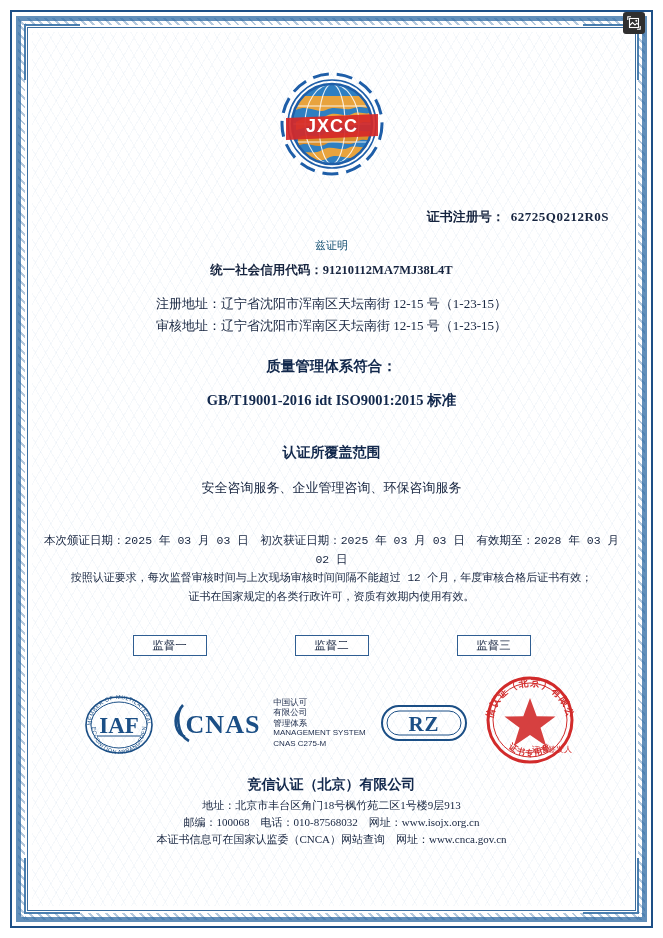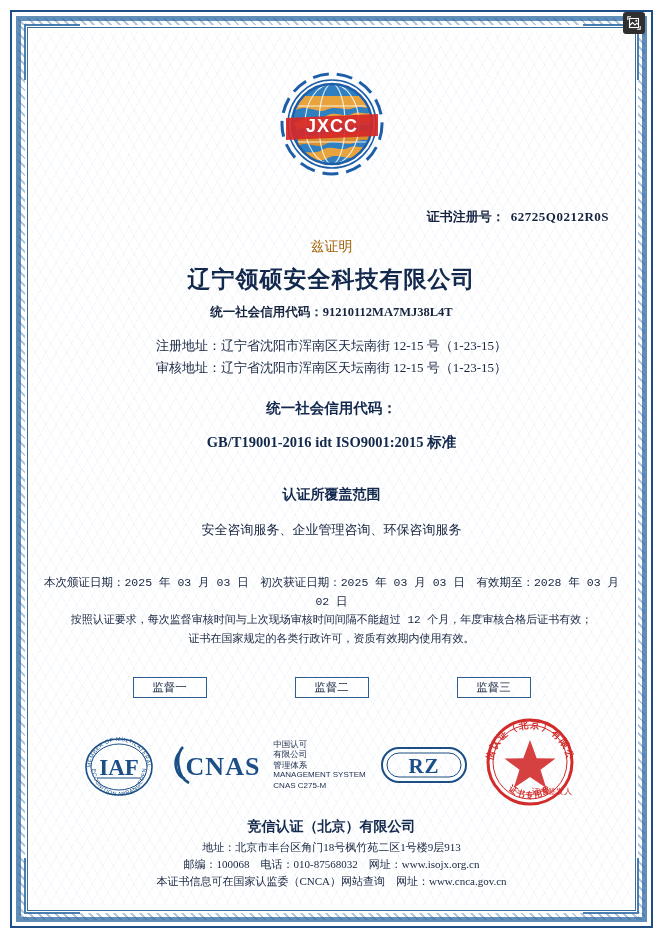--- a/index.html
+++ b/index.html
@@ -122,22 +122,22 @@
     padding-right: 18px;
     text-align: right;
     font-size: 13px;
     font-weight: bold;
     color: #16243f;
   }
   .cert-no-row .num { margin-left: 6px; letter-spacing: .5px; }
 
   .hereby {
     margin-top: 12px;
-    font-size: 14px;
-    color: #a16207;
+    font-size: 11px;
+    color: #0c4a6e;
   }
 
   .company {
     margin-top: 8px;
     font-size: 23px;
     font-weight: bold;
     letter-spacing: 1px;
     color: #12284c;
   }
 
@@ -315,30 +315,29 @@
       </div>
     </div>
 
 
     <div class="cert-no-row">
       <span>证书注册号：</span><span class="num">62725Q0212R0S</span>
     </div>
 
     <div class="hereby">兹证明</div>
 
-    <div class="company">辽宁领硕安全科技有限公司</div>
 
     <div class="credit-code">统一社会信用代码：91210112MA7MJ38L4T</div>
 
     <div class="addr">
       <div>注册地址：辽宁省沈阳市浑南区天坛南街 12-15 号（1-23-15）</div>
       <div>审核地址：辽宁省沈阳市浑南区天坛南街 12-15 号（1-23-15）</div>
     </div>
 
-    <div class="conform">统一社会信用代码：</div>
+    <div class="conform">质量管理体系符合：</div>
     <div class="standard">GB/T19001-2016 idt ISO9001:2015 标准</div>
 
     <div class="scope-title">认证所覆盖范围</div>
     <div class="scope-body">安全咨询服务、企业管理咨询、环保咨询服务</div>
 
     <div class="dates">
       <div class="line1">本次颁证日期：2025 年 03 月 03 日　初次获证日期：2025 年 03 月 03 日　有效期至：2028 年 03 月 02 日</div>
       <div class="line2">按照认证要求，每次监督审核时间与上次现场审核时间间隔不能超过 12 个月，年度审核合格后证书有效；</div>
       <div class="line3">证书在国家规定的各类行政许可，资质有效期内使用有效。</div>
     </div>

